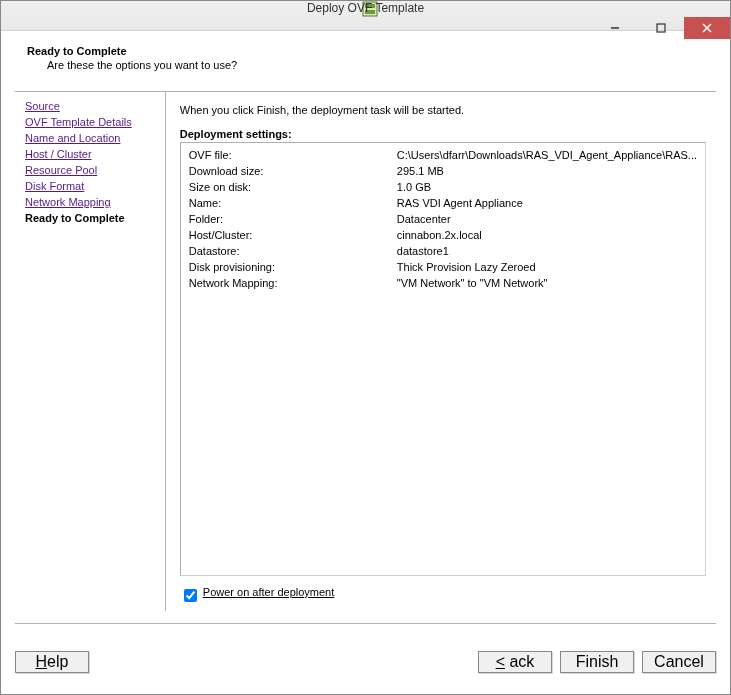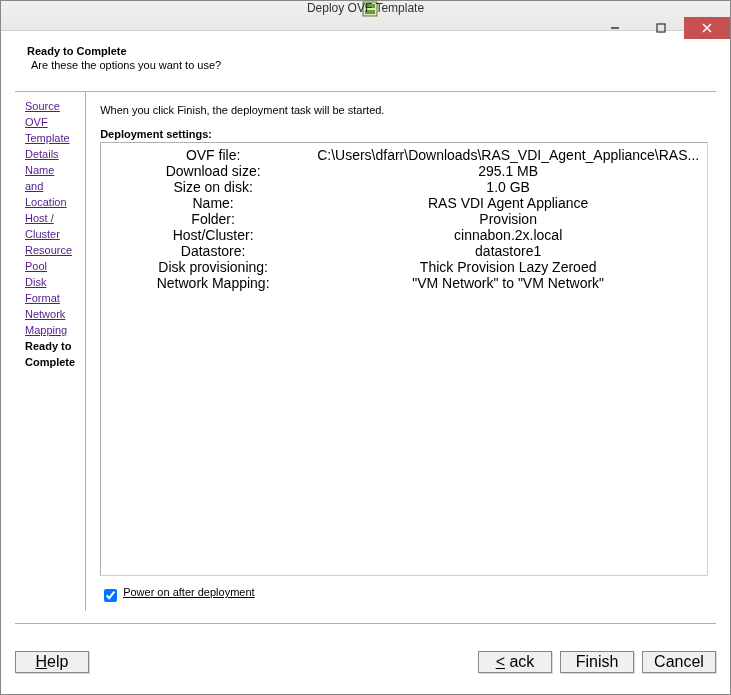--- a/index.html
+++ b/index.html
@@ -59,21 +59,21 @@
   .header-section {
     padding: 14px 26px 10px 26px;
   }
   .header-title {
     font-weight: bold;
     font-size: 11px;
     margin-bottom: 2px;
   }
   .header-sub {
     font-size: 11px;
-    margin-left: 4px;
+    margin-left: 20px;
   }
   .main-area {
     display: flex;
     border-top: 1px solid #b0b0b0;
     margin: 10px 14px 0 14px;
     height: 520px;
   }
   .nav-col {
     width: 186px;
     padding: 6px 10px 6px 10px;
@@ -112,22 +112,21 @@
     border: 1px solid #b0b0b0;
     border-right: 1px solid #d0d0d0;
     border-bottom: 1px solid #d0d0d0;
     flex: 1;
     padding: 4px 8px;
     overflow: hidden;
   }
   .setting-row {
     display: flex;
     line-height: 16px;
-    font-size: 14px;
-    text-align: center;
+    font-size: 11px;
   }
   .setting-label {
     width: 208px;
   }
   .setting-value {
     flex: 1;
     white-space: nowrap;
     overflow: hidden;
     text-overflow: ellipsis;
   }
@@ -234,21 +233,21 @@
       <div class="setting-row">
         <div class="setting-label">Size on disk:</div>
         <div class="setting-value">1.0 GB</div>
       </div>
       <div class="setting-row">
         <div class="setting-label">Name:</div>
         <div class="setting-value">RAS VDI Agent Appliance</div>
       </div>
       <div class="setting-row">
         <div class="setting-label">Folder:</div>
-        <div class="setting-value">Provision</div>
+        <div class="setting-value">Datacenter</div>
       </div>
       <div class="setting-row">
         <div class="setting-label">Host/Cluster:</div>
         <div class="setting-value">cinnabon.2x.local</div>
       </div>
       <div class="setting-row">
         <div class="setting-label">Datastore:</div>
         <div class="setting-value">datastore1</div>
       </div>
       <div class="setting-row">

